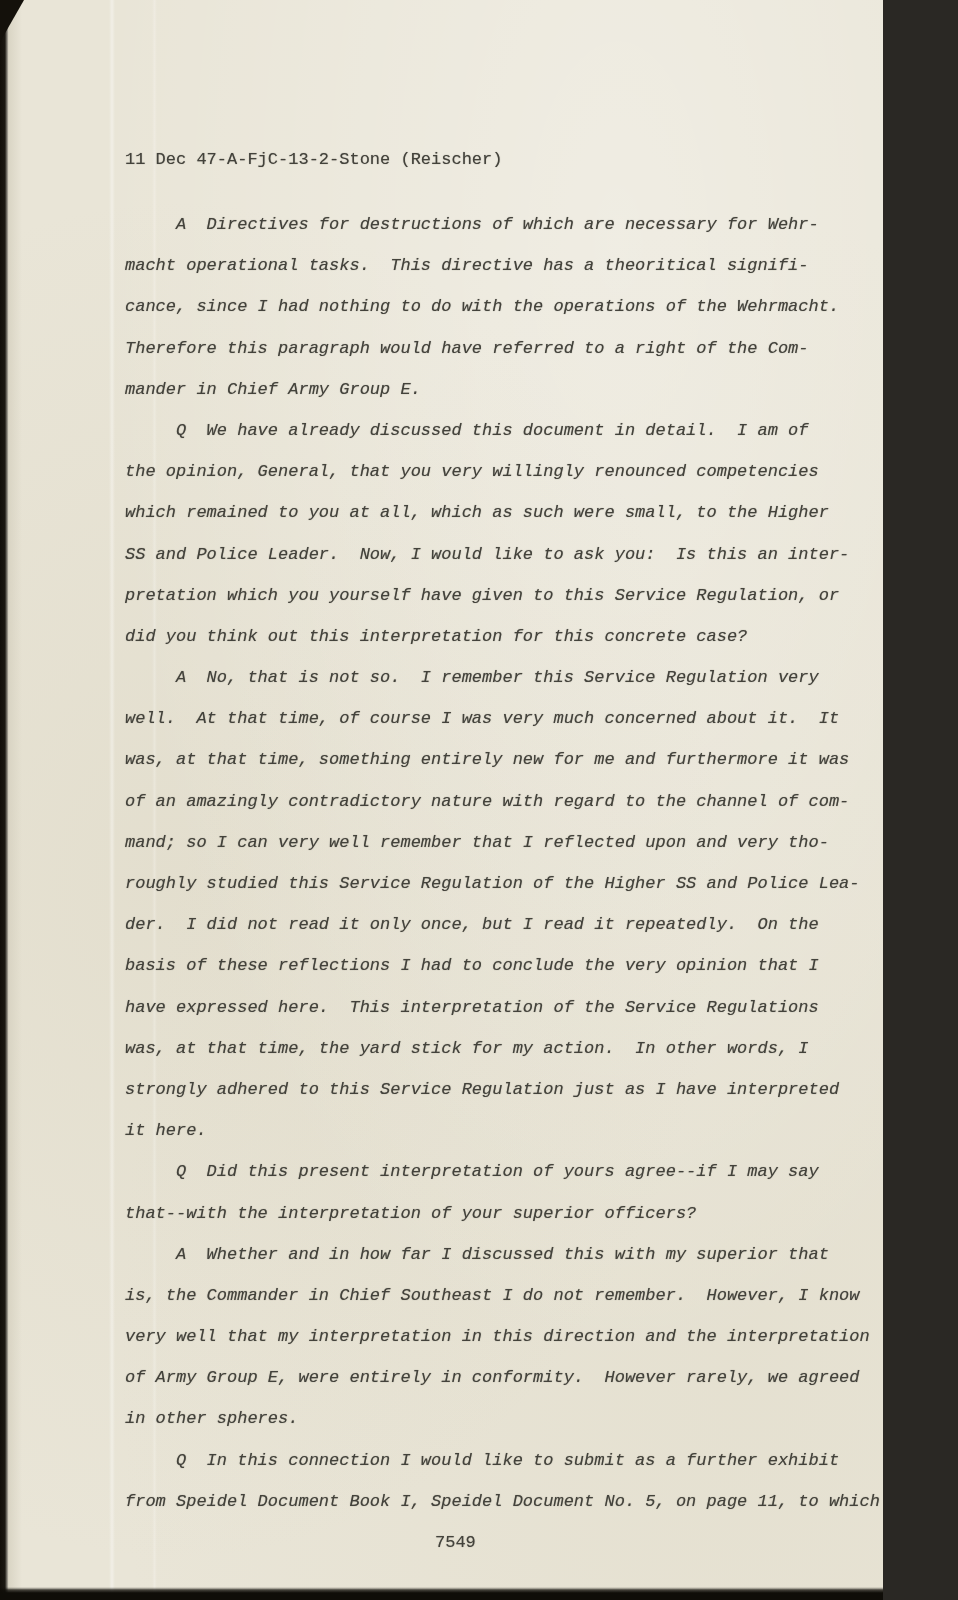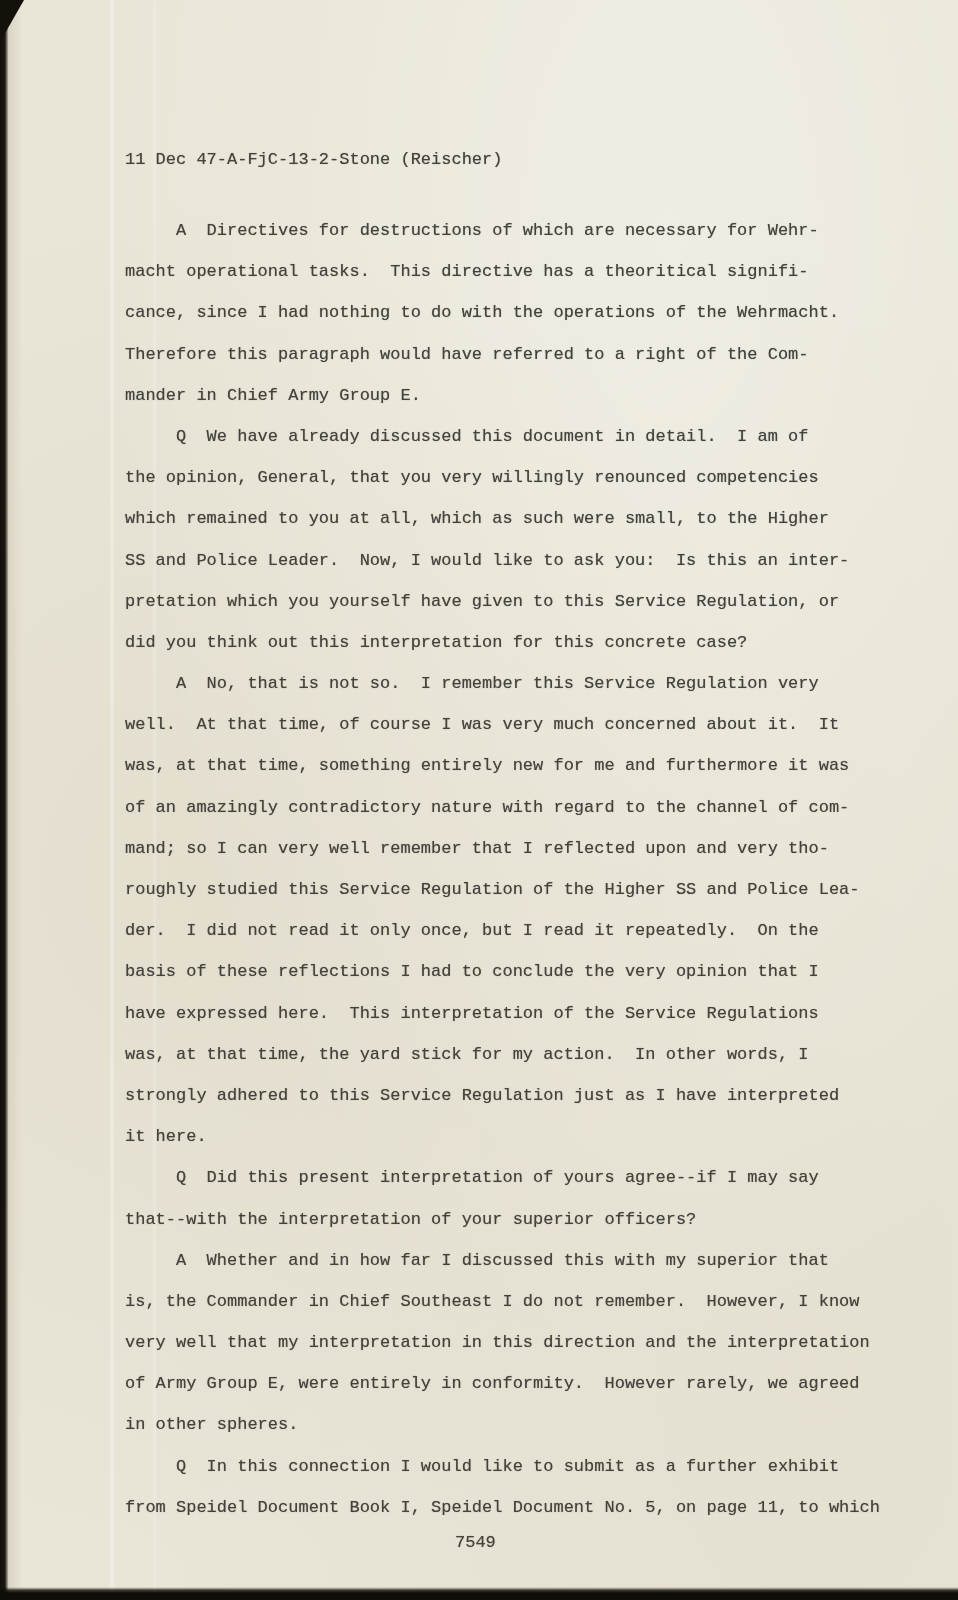--- a/index.html
+++ b/index.html
@@ -2,21 +2,21 @@
 <html><head>
 <meta charset="utf-8">
 <style>
   html, body {
     margin: 0;
     padding: 0;
     background: #2a2824;
   }
   .page {
     position: relative;
-    width: 958px;
+    width: 883px;
     height: 1600px;
     overflow: hidden;
     background-color: #e9e5d7;
     background-image:
       radial-gradient(ellipse at 70% 15%, rgba(255,255,255,0.30), transparent 60%),
       radial-gradient(ellipse at 20% 55%, rgba(200,192,165,0.18), transparent 55%),
       radial-gradient(ellipse at 85% 85%, rgba(205,198,172,0.15), transparent 60%);
     font-family: "Liberation Mono", "DejaVu Sans Mono", monospace;
     color: #43423b;
   }
@@ -70,29 +70,30 @@
     left: 125px;
     top: 110px;
   }
   .header-line {
     height: 23px;
     line-height: 23px;
   }
   .body-block {
     position: absolute;
     left: 125px;
-    top: 210px;
+    top: 204px;
+    font-style: italic;
   }
   .doc-line {
     height: 41.2px;
     line-height: 41.2px;
   }
   .page-number {
     position: absolute;
-    left: 455px;
+    left: 435px;
     top: 1528px;
     height: 30px;
     line-height: 30px;
   }
 </style>
 </head>
 <body>
 
 <div class="page">
 

